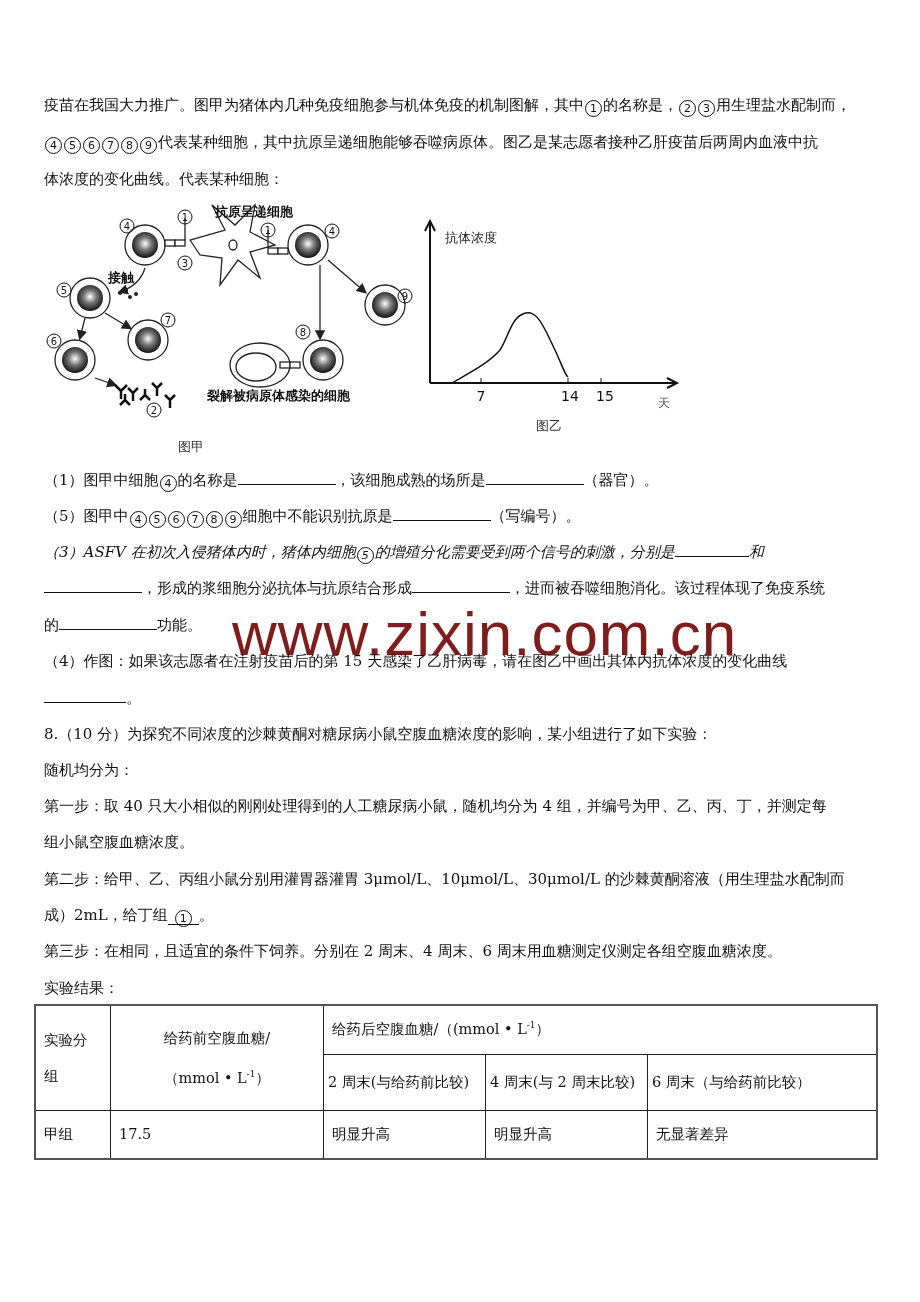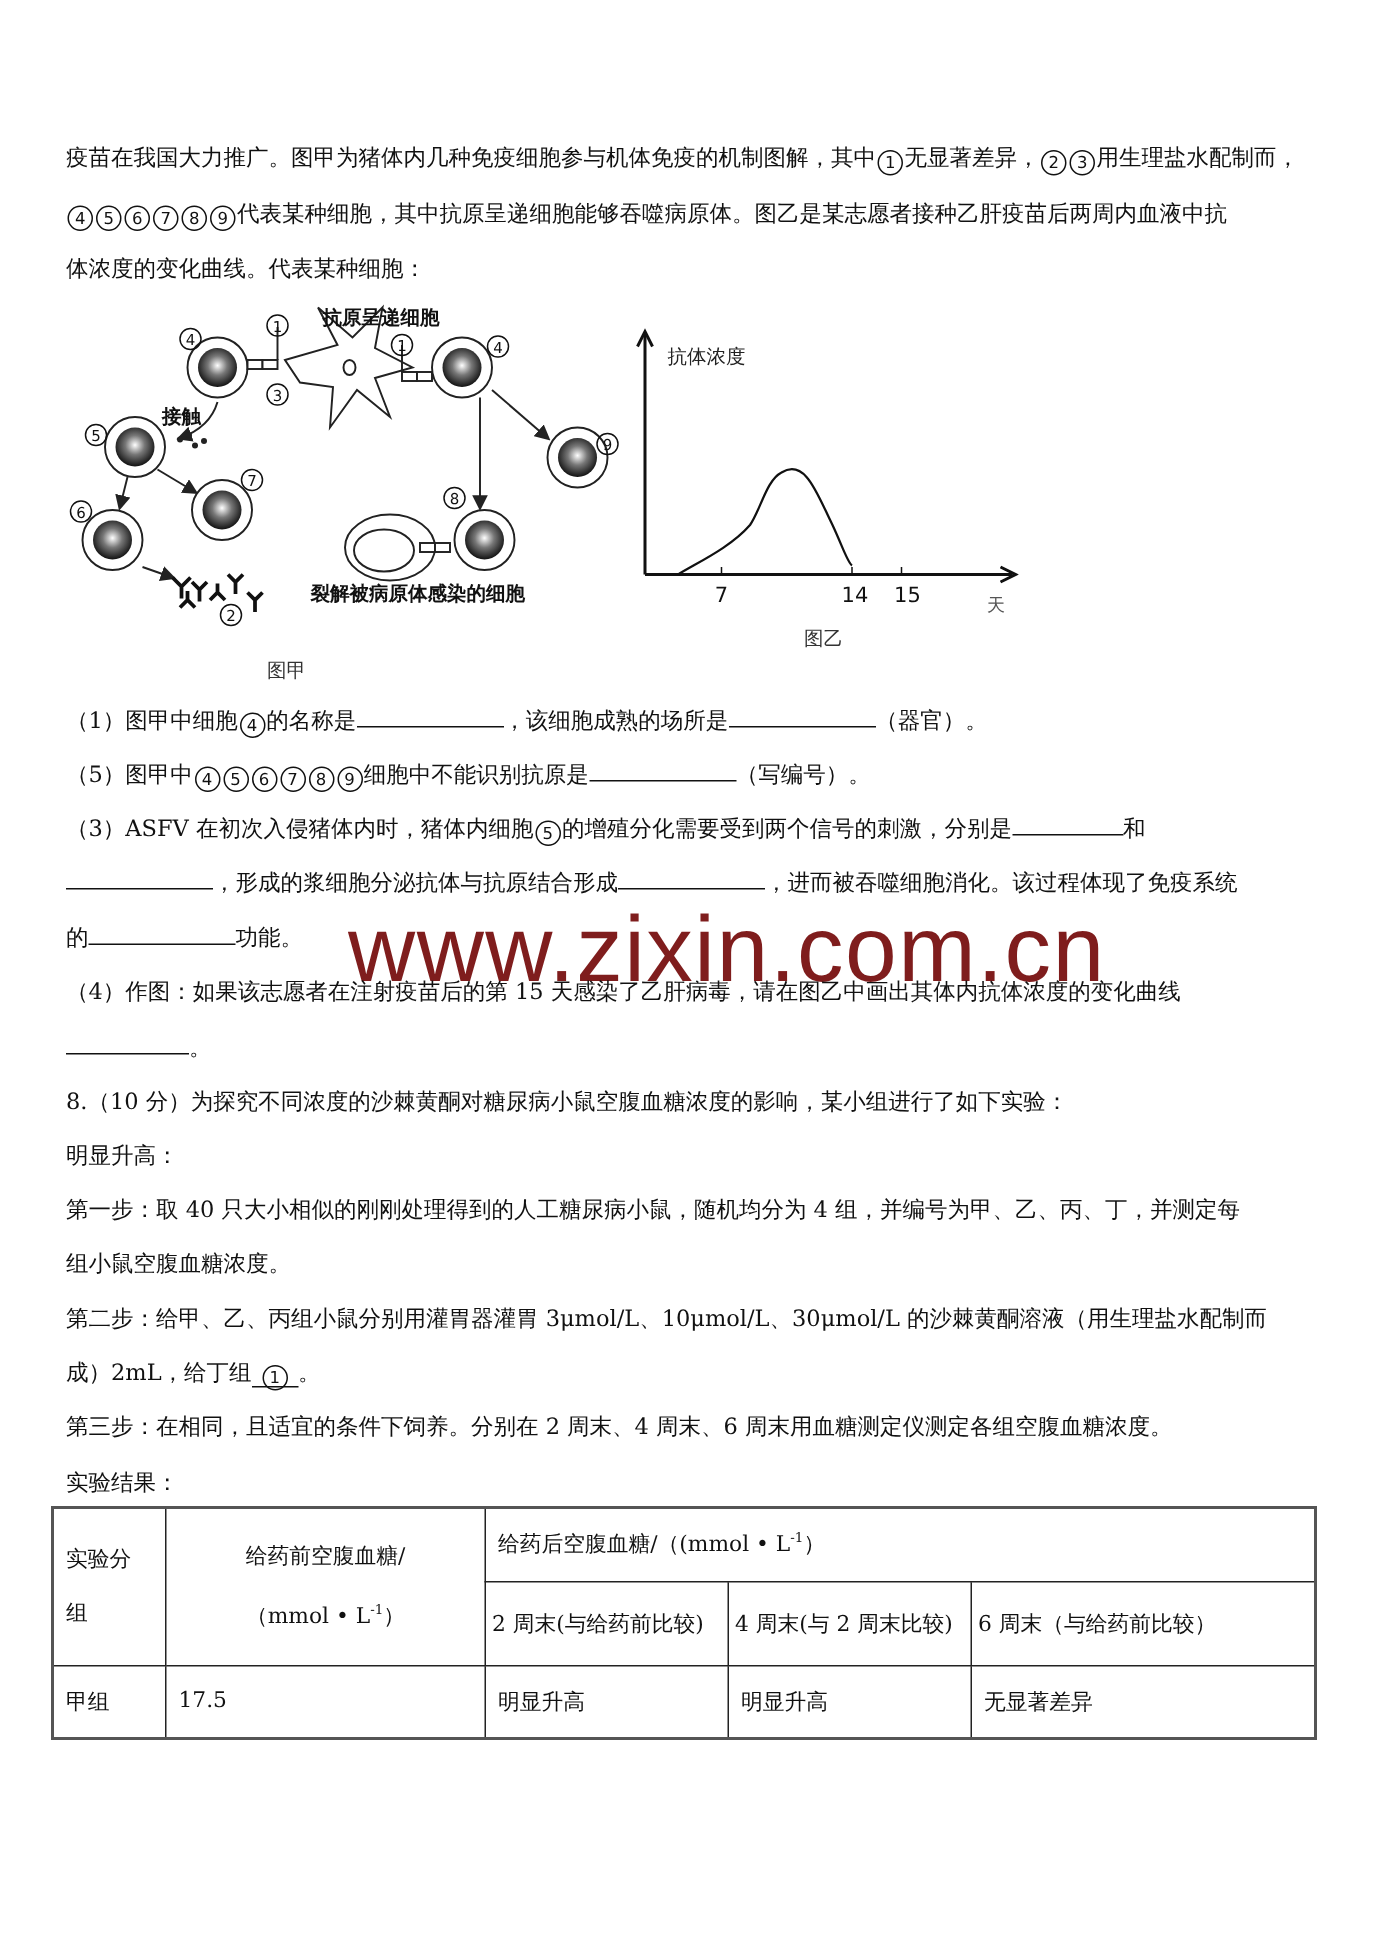--- a/index.html
+++ b/index.html
@@ -19,21 +19,21 @@
   table.result td { border: 1px solid #222; padding: 0 8px; vertical-align: middle; }
   table.result { border: 2px solid #555; }
   sup { font-size: 9px; }
 </style>
 </head>
 <body>
 
 <div class="watermark">www.zixin.com.cn</div>
 
 <div class="line" style="top:95px;">
-  <span>疫苗在我国大力推广。图甲为猪体内几种免疫细胞参与机体免疫的机制图解，其中</span><span class="circ">1</span><span>无显著差异，</span><span class="circ">2</span><span class="circ">3</span><span>用生理盐水配制而，</span>
+  <span>疫苗在我国大力推广。图甲为猪体内几种免疫细胞参与机体免疫的机制图解，其中</span><span class="circ">1</span><span>的名称是，</span><span class="circ">2</span><span class="circ">3</span><span>用生理盐水配制而，</span>
 </div>
 <div class="line" style="top:132px;">
   <span class="circ">4</span><span class="circ">5</span><span class="circ">6</span><span class="circ">7</span><span class="circ">8</span><span class="circ">9</span><span>代表某种细胞，其中抗原呈递细胞能够吞噬病原体。图乙是某志愿者接种乙肝疫苗后两周内血液中抗</span>
 </div>
 <div class="line" style="top:169px;">体浓度的变化曲线。代表某种细胞：</div>
 
 <svg class="fig" style="left:40px; top:200px;" width="380" height="235" viewBox="0 0 380 235">
   <defs>
     <radialGradient id="nuc" cx="50%" cy="45%" r="55%">
       <stop offset="0%" stop-color="#ffffff"></stop>
@@ -157,36 +157,36 @@
   <text x="243" y="192" font-family="DejaVu Serif, serif" font-size="12" fill="#555">天</text>
 </svg>
 <div class="caption" style="left:536px; top:417px;">图乙</div>
 
 <div class="line" style="top:470px;">
   <span>（1）图甲中细胞</span><span class="circ">4</span><span>的名称是</span><span class="blank" style="width:98px;"></span><span>，该细胞成熟的场所是</span><span class="blank" style="width:98px;"></span><span>（器官）。</span>
 </div>
 <div class="line" style="top:506px;">
   <span>（5）图甲中</span><span class="circ">4</span><span class="circ">5</span><span class="circ">6</span><span class="circ">7</span><span class="circ">8</span><span class="circ">9</span><span>细胞中不能识别抗原是</span><span class="blank" style="width:98px;"></span><span>（写编号）。</span>
 </div>
-<div class="line" style="top:542px;">
+<div class="line" style="top:542px;font-style:italic;">
   <span>（3）ASFV 在初次入侵猪体内时，猪体内细胞</span><span class="circ">5</span><span>的增殖分化需要受到两个信号的刺激，分别是</span><span class="blank" style="width:74px;"></span><span>和</span>
 </div>
 <div class="line" style="top:578px;">
   <span class="blank" style="width:98px;"></span><span>，形成的浆细胞分泌抗体与抗原结合形成</span><span class="blank" style="width:98px;"></span><span>，进而被吞噬细胞消化。该过程体现了免疫系统</span>
 </div>
 <div class="line" style="top:615px;">
   <span>的</span><span class="blank" style="width:98px;"></span><span>功能。</span>
 </div>
 <div class="line" style="top:651px;">（4）作图：如果该志愿者在注射疫苗后的第 15 天感染了乙肝病毒，请在图乙中画出其体内抗体浓度的变化曲线</div>
 <div class="line" style="top:688px;">
   <span class="blank" style="width:82px;"></span><span>。</span>
 </div>
 
 <div class="line" style="top:724px;">8.（10 分）为探究不同浓度的沙棘黄酮对糖尿病小鼠空腹血糖浓度的影响，某小组进行了如下实验：</div>
-<div class="line" style="top:760px;">明显升高：</div>
+<div class="line" style="top:760px;">随机均分为：</div>
 <div class="line" style="top:796px;">第一步：取 40 只大小相似的刚刚处理得到的人工糖尿病小鼠，随机均分为 4 组，并编号为甲、乙、丙、丁，并测定每</div>
 <div class="line" style="top:832px;">组小鼠空腹血糖浓度。</div>
 <div class="line" style="top:869px;">第二步：给甲、乙、丙组小鼠分别用灌胃器灌胃 3μmol/L、10μmol/L、30μmol/L 的沙棘黄酮溶液（用生理盐水配制而</div>
 <div class="line" style="top:905px;">
   <span>成）2mL，给丁组</span><span style="border-bottom:1px solid #111; padding:0 6px;"><span class="circ">1</span></span><span>。</span>
 </div>
 <div class="line" style="top:941px;">第三步：在相同，且适宜的条件下饲养。分别在 2 周末、4 周末、6 周末用血糖测定仪测定各组空腹血糖浓度。</div>
 <div class="line" style="top:978px;">实验结果：</div>
 
 <table class="result">

